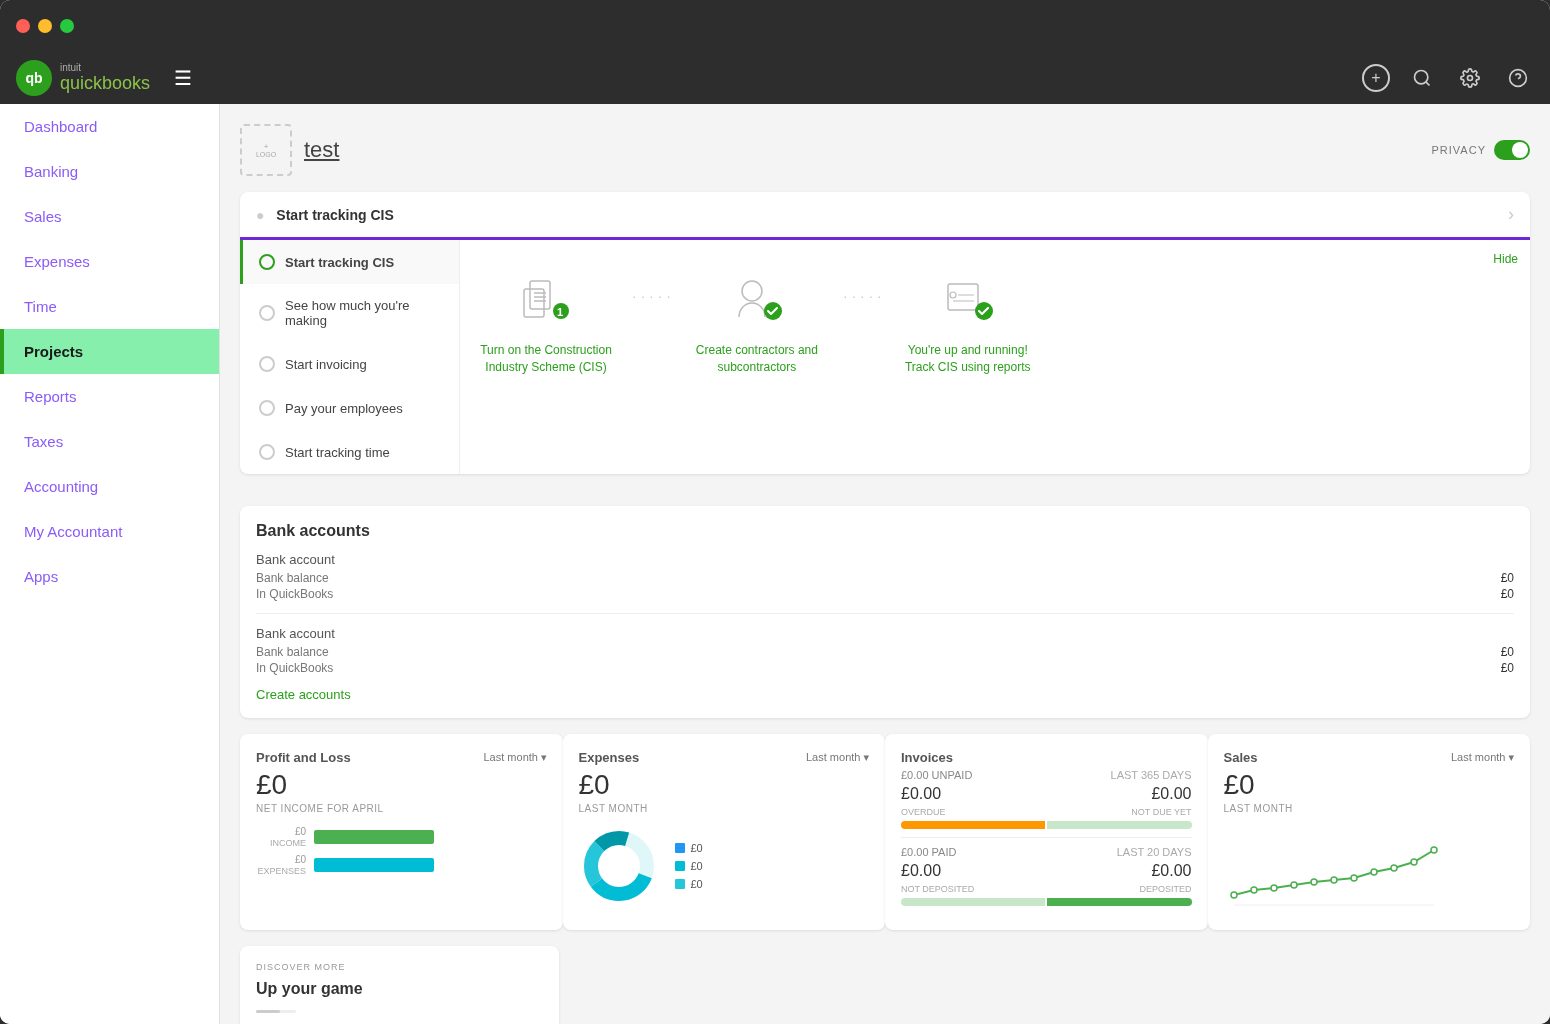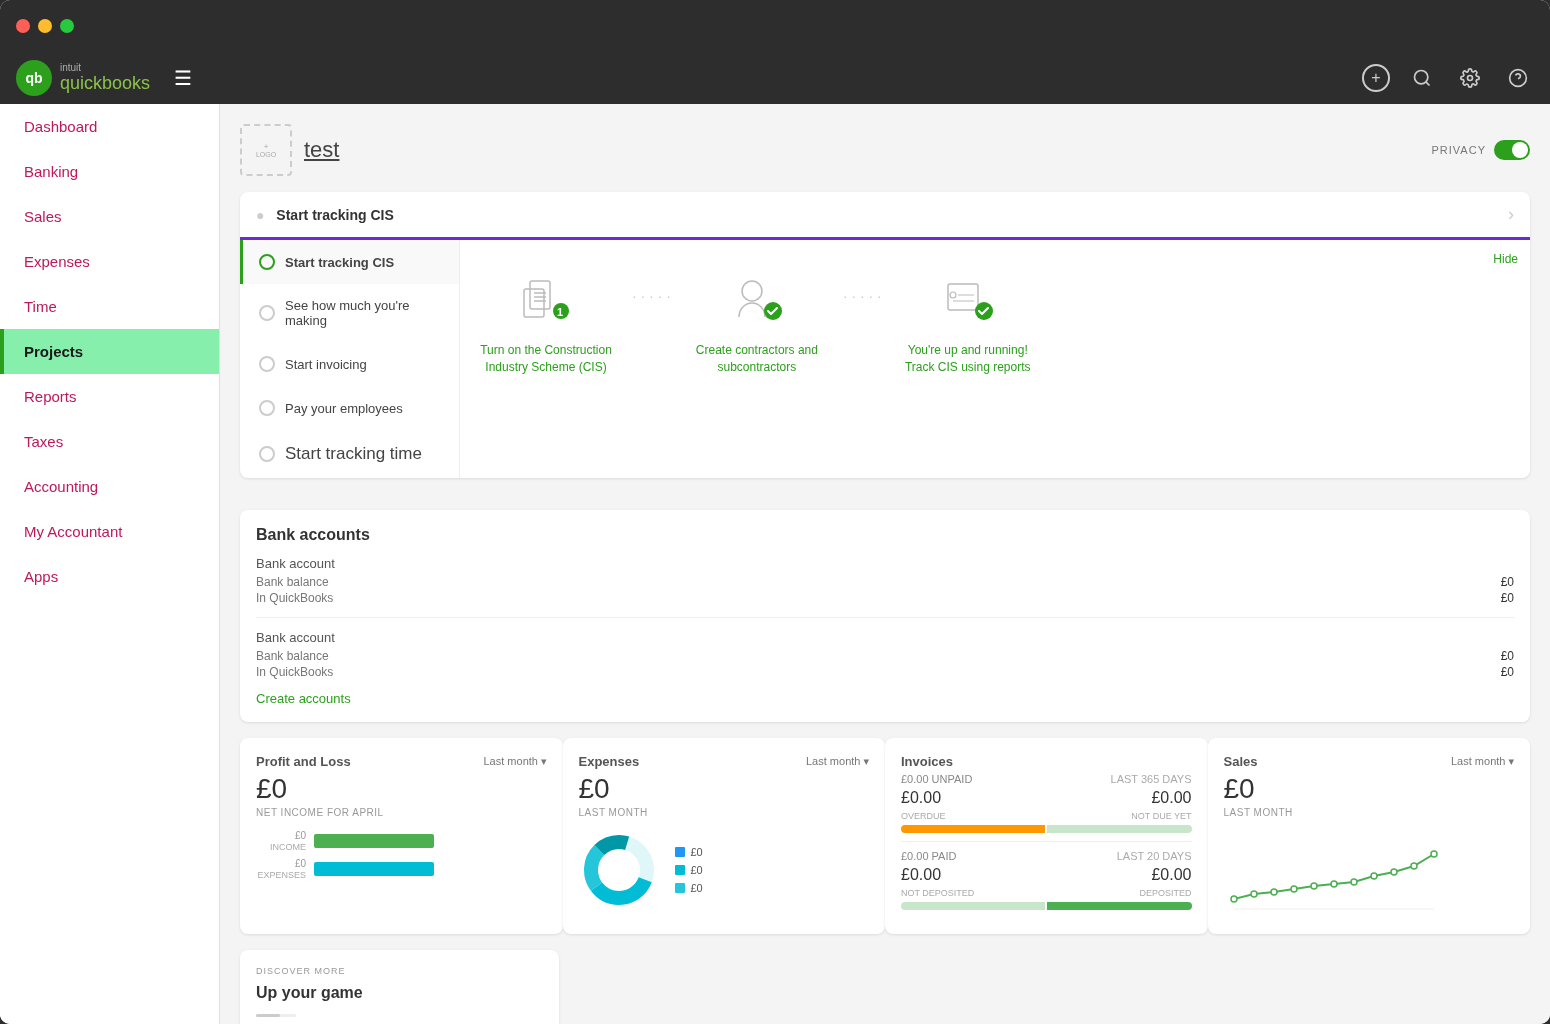--- a/index.html
+++ b/index.html
@@ -28,21 +28,21 @@
     .hamburger-btn { color: white; background: none; border: none; font-size: 20px; cursor: pointer; margin-right: auto; padding: 4px 8px; }
     .header-actions { display: flex; align-items: center; gap: 16px; margin-left: auto; }
     .header-icon { color: #ccc; font-size: 20px; cursor: pointer; width: 32px; height: 32px; display: flex; align-items: center; justify-content: center; border-radius: 50%; }
     .add-icon { border: 2px solid #ccc; border-radius: 50%; width: 28px; height: 28px; display: flex; align-items: center; justify-content: center; color: #ccc; font-size: 16px; cursor: pointer; }
 
     
     .content { display: flex; flex: 1; overflow: hidden; }
 
     
     .sidebar { width: 220px; background: white; display: flex; flex-direction: column; border-right: 1px solid #e0e0e0; flex-shrink: 0; overflow-y: auto; }
-    .sidebar-item { padding: 14px 20px; font-size: 15px; color: #be185d; cursor: pointer; display: flex; align-items: center; border-left: 4px solid transparent; }
+    .sidebar-item { padding: 14px 20px; font-size: 15px; color: #8b5cf6; cursor: pointer; display: flex; align-items: center; border-left: 4px solid transparent; }
     .sidebar-item.active { border-left: 4px solid #2ca01c; font-weight: 700; color: #1a1a1a; background: #86efac; }
 
     
     .main { flex: 1; overflow-y: auto; padding: 20px; background: #f4f4f4; }
 
     
     .company-header { display: flex; align-items: center; justify-content: space-between; margin-bottom: 16px; }
     .company-logo-placeholder { width: 52px; height: 52px; border: 2px dashed #ccc; display: flex; flex-direction: column; align-items: center; justify-content: center; font-size: 9px; color: #999; cursor: pointer; border-radius: 4px; }
     .company-name { font-size: 22px; font-weight: 400; color: #444; margin-left: 12px; text-decoration: underline; }
     .company-left { display: flex; align-items: center; }
@@ -241,21 +241,21 @@
                 <div class="cis-step">
                   <div class="cis-step-circle"></div>
                   <span style="font-size:13px;">Start invoicing</span>
                 </div>
                 <div class="cis-step">
                   <div class="cis-step-circle"></div>
                   <span style="font-size:13px;">Pay your employees</span>
                 </div>
                 <div class="cis-step">
                   <div class="cis-step-circle"></div>
-                  <span style="font-size:17px;">Start tracking time</span>
+                  <span style="font-size:13px;">Start tracking time</span>
                 </div>
               </div>
 
               <div style="flex:1; padding:16px; position:relative;">
                 <button class="hide-btn" style="position:absolute;top:12px;right:12px;color:#2ca01c;font-size:12px;background:none;border:none;cursor:pointer;">Hide</button>
                 <div class="cis-flow" style="padding:0;gap:16px;align-items:flex-start;margin-top:8px;">
 
                   <div class="cis-flow-item">
                     <div class="cis-flow-icon">
                       <svg width="60" height="60" viewBox="0 0 60 60" fill="none" xmlns="http://www.w3.org/2000/svg">

